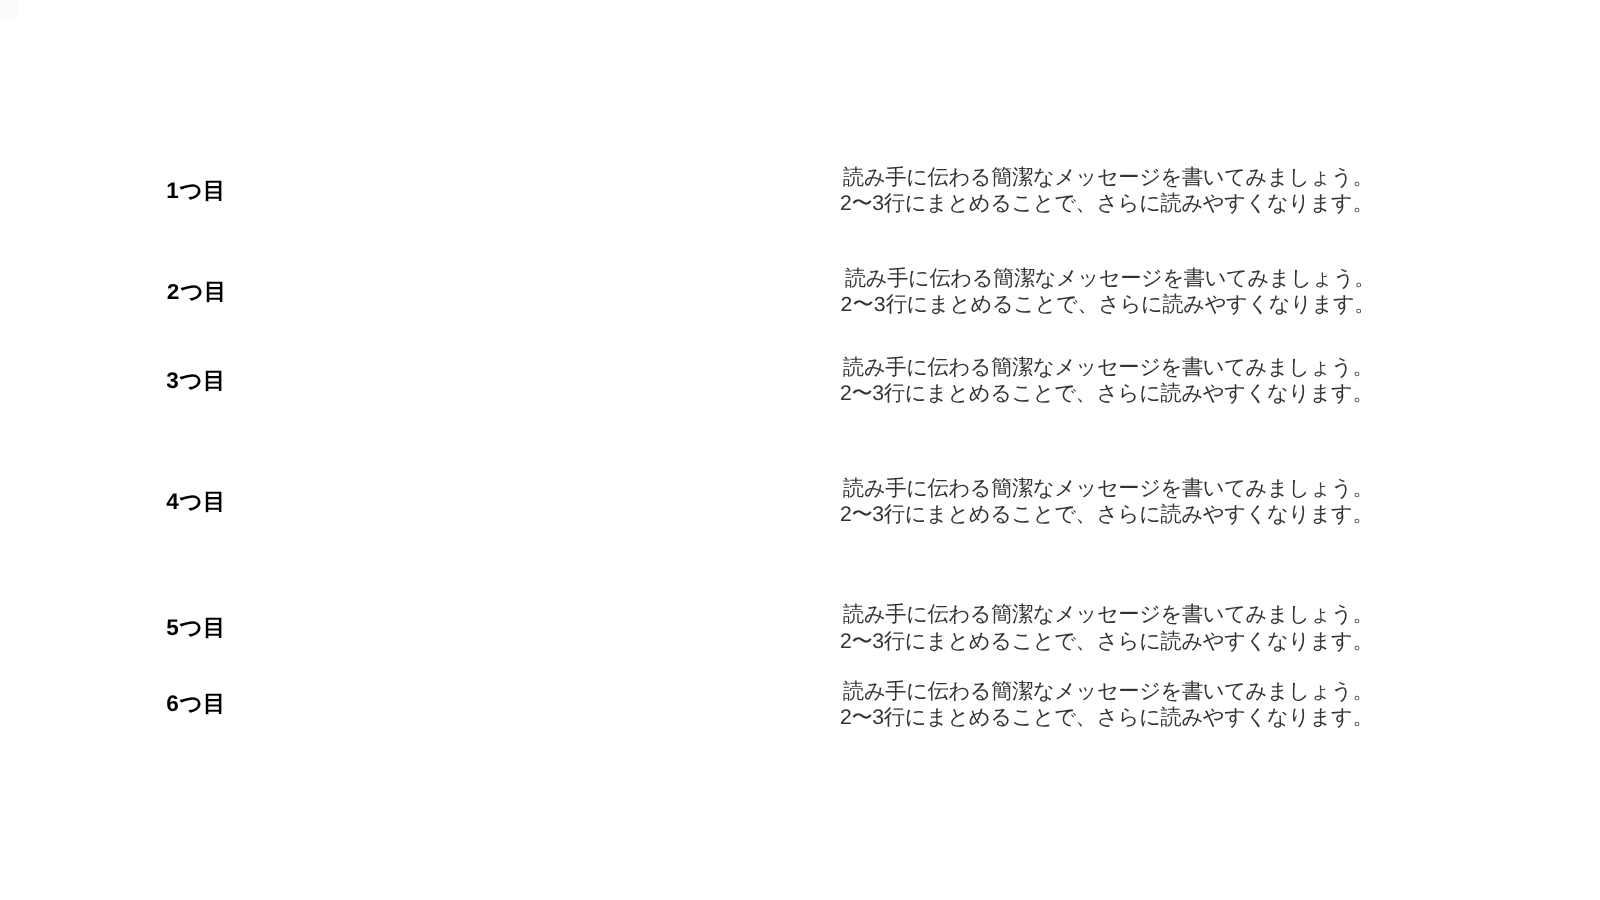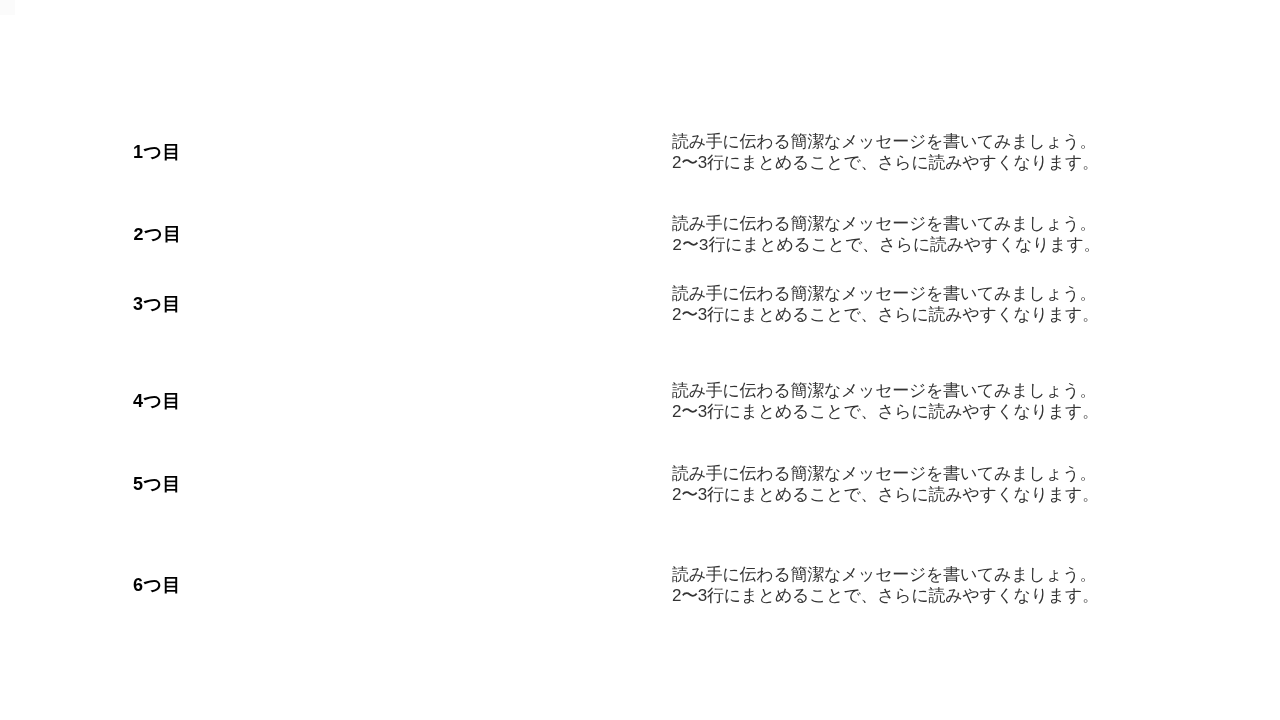--- a/index.html
+++ b/index.html
@@ -11,20 +11,21 @@
     height: 720px;
     overflow: hidden;
     background: #ffffff;
     font-family: "Liberation Sans", "DejaVu Sans", sans-serif;
   }
   .slide {
     position: relative;
     width: 1280px;
     height: 532px;
     background: #ffffff;
+    text-align: right;
   }
   .corner-artifact {
     position: absolute;
     left: 0;
     top: 0;
     width: 15px;
     height: 15px;
     background: #fbfbfb;
   }
   .rows {
@@ -34,22 +35,22 @@
   .row {
     position: absolute;
     left: 0;
     right: 0;
     height: 42px;
   }
   .row:nth-of-type(1) { top: 131px; }
   .row:nth-of-type(2) { top: 214px; font-family: Liberation Mono, monospace; }
   .row:nth-of-type(3) { top: 283px; }
   .row:nth-of-type(4) { top: 380px; }
-  .row:nth-of-type(5) { top: 463px; padding-left: 20px; }
-  .row:nth-of-type(6) { top: 564px; }
+  .row:nth-of-type(5) { top: 481px; padding-left: 20px; }
+  .row:nth-of-type(6) { top: 542px; }
   .item-label {
     position: absolute;
     left: 133px;
     top: 9px;
     font-size: 18px;
     line-height: 24px;
     font-weight: 700;
     color: #000000;
     letter-spacing: 0.5px;
     white-space: nowrap;

